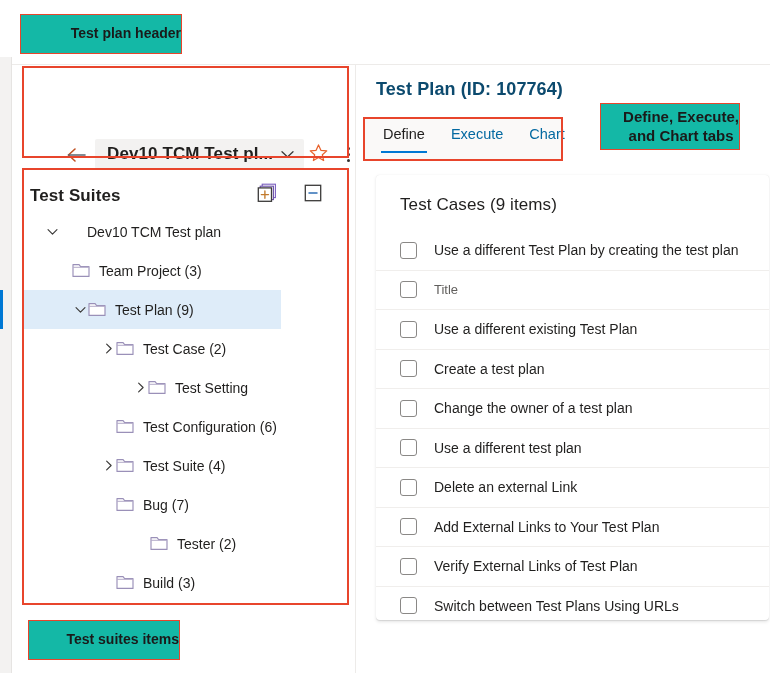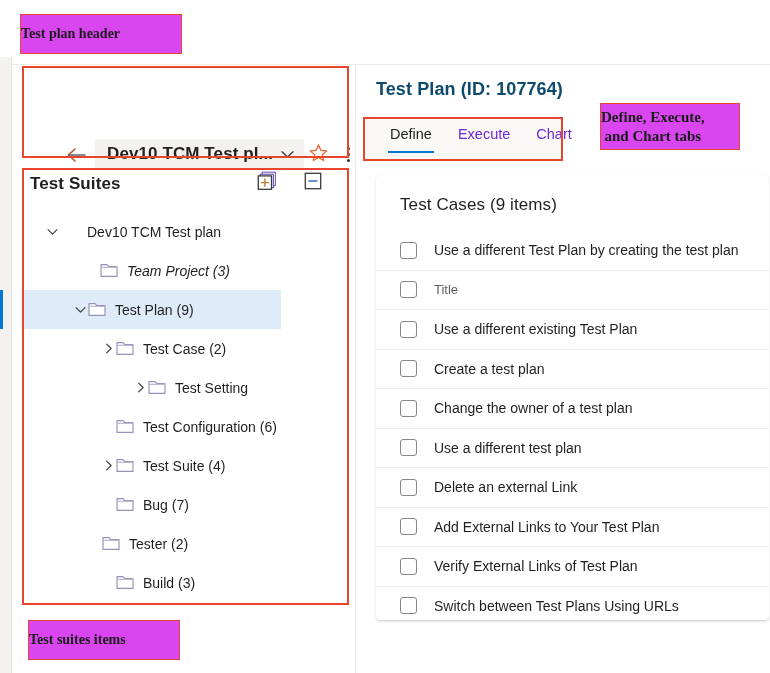--- a/index.html
+++ b/index.html
@@ -94,21 +94,21 @@
     display: flex; gap: 5px;
   }
   #plan-run-link { color: #0078d4; font-weight: 600; cursor: pointer; text-decoration: none; }
 
   
   #suites-panel {
     left: 22px; top: 168px; width: 327px; height: 437px;
     background: #ffffff; box-sizing: border-box;
   }
   #suites-header {
-    left: 30px; top: 168px; width: 312px; height: 32px;
+    left: 30px; top: 180px; width: 312px; height: 32px;
     display: flex; align-items: center;
   }
   #suites-title {
     font-size: 17px; font-weight: 700; color: #201f1e;
     letter-spacing: .1px;
   }
   #expand-all-btn { position:absolute; left: 227px; top: 3px; cursor: pointer; }
   #collapse-all-btn { position:absolute; left: 274px; top: 4px; cursor: pointer; }
 
   #tree { position: absolute; left: 22px; top: 212px; width: 259px; }
@@ -140,27 +140,27 @@
     letter-spacing: .1px;
   }
   #tabs-strip {
     left: 363px; top: 117px; width: 200px; height: 44px;
     background: #faf9f8;
     display: flex; align-items: flex-start;
     box-sizing: border-box;
   }
   .tab {
     position: relative;
-    font-size: 14.5px; color: #6d28d9;
+    font-size: 14.5px; color: #0369a1;
     padding: 9px 2px 0 2px;
     margin-right: 22px;
     cursor: pointer;
     height: 36px; box-sizing: border-box;
   }
-  .tab:first-child { margin-left: 25px; }
+  .tab:first-child { margin-left: 18px; }
   .tab.active { color: #201f1e; font-weight: 400; }
   .tab.active::after {
     content: ""; position: absolute; left: 0; right: 0; bottom: 0;
     height: 2.5px; background: #0078d4;
   }
 
   #cases-card {
     left: 376px; top: 175px; width: 393px; height: 445px;
     background: #ffffff;
     border-radius: 4px;
@@ -193,29 +193,28 @@
 
   
   .ann-box {
     position: absolute;
     border: 2px solid #e8452c;
     box-sizing: border-box;
     pointer-events: none;
   }
   .callout {
     position: absolute;
-    background: #d946ef;
+    background: #14b8a6;
     border: 1.6px solid #e8452c;
     box-sizing: border-box;
-    display: flex; align-items: center; justify-content: flex-start;
+    display: flex; align-items: center; justify-content: flex-end;
     font-weight: 700;
     color: #1a1a1a;
     line-height: 1.22;
     text-align: center;
-    font-family: Liberation Serif, serif;
   }
   .callout-tail {
     position: absolute;
     width: 0; height: 0;
     pointer-events: none;
   }
 </style>
 </head>
 <body>
 
@@ -295,21 +294,21 @@
         </svg>
       </span>
       <span class="tw-folder" style="visibility: hidden;">
         <svg width="18" height="15" viewBox="0 0 18 15" fill="none">
           <path d="M1 3.6 L1 13.4 L17 13.4 L17 3.6 L8.6 3.6 L7.1 1.6 L1 1.6 Z" stroke="#9a90b8" stroke-width="1.15" fill="#ffffff" stroke-linejoin="round"></path>
           <path d="M1 4.3 L17 4.3" stroke="#b3abc9" stroke-width="1"></path>
         </svg>
       </span>
       <span class="tw-label">Dev10 TCM Test plan</span>
     </div>
-    <div class="tree-row" style="padding-left: 62px; font-style: italic;">
+    <div class="tree-row" style="padding-left: 34px;">
       <span class="tw-chev empty"></span>
       <span class="tw-folder">
         <svg width="18" height="15" viewBox="0 0 18 15" fill="none">
           <path d="M1 3.6 L1 13.4 L17 13.4 L17 3.6 L8.6 3.6 L7.1 1.6 L1 1.6 Z" stroke="#9a90b8" stroke-width="1.15" fill="#ffffff" stroke-linejoin="round"></path>
           <path d="M1 4.3 L17 4.3" stroke="#b3abc9" stroke-width="1"></path>
         </svg>
       </span>
       <span class="tw-label">Team Project (3)</span>
     </div>
     <div class="tree-row selected" style="padding-left: 50px;">
@@ -382,21 +381,21 @@
     <div class="tree-row" style="padding-left: 78px;">
       <span class="tw-chev empty"></span>
       <span class="tw-folder">
         <svg width="18" height="15" viewBox="0 0 18 15" fill="none">
           <path d="M1 3.6 L1 13.4 L17 13.4 L17 3.6 L8.6 3.6 L7.1 1.6 L1 1.6 Z" stroke="#9a90b8" stroke-width="1.15" fill="#ffffff" stroke-linejoin="round"></path>
           <path d="M1 4.3 L17 4.3" stroke="#b3abc9" stroke-width="1"></path>
         </svg>
       </span>
       <span class="tw-label">Bug (7)</span>
     </div>
-    <div class="tree-row" style="padding-left: 64px;">
+    <div class="tree-row" style="padding-left: 112px;">
       <span class="tw-chev empty"></span>
       <span class="tw-folder">
         <svg width="18" height="15" viewBox="0 0 18 15" fill="none">
           <path d="M1 3.6 L1 13.4 L17 13.4 L17 3.6 L8.6 3.6 L7.1 1.6 L1 1.6 Z" stroke="#9a90b8" stroke-width="1.15" fill="#ffffff" stroke-linejoin="round"></path>
           <path d="M1 4.3 L17 4.3" stroke="#b3abc9" stroke-width="1"></path>
         </svg>
       </span>
       <span class="tw-label">Tester (2)</span>
     </div>
     <div class="tree-row" style="padding-left: 78px;">

